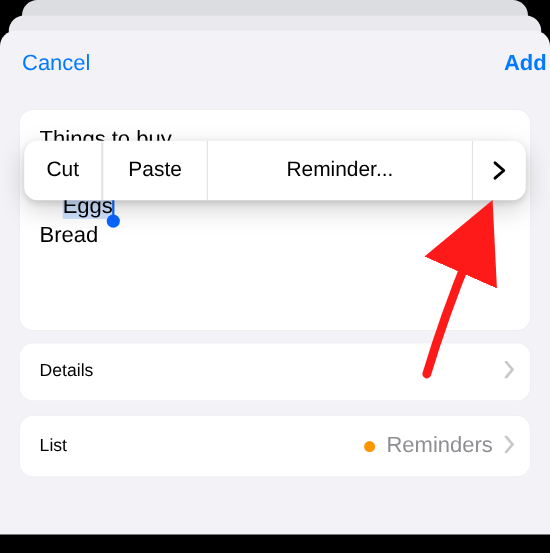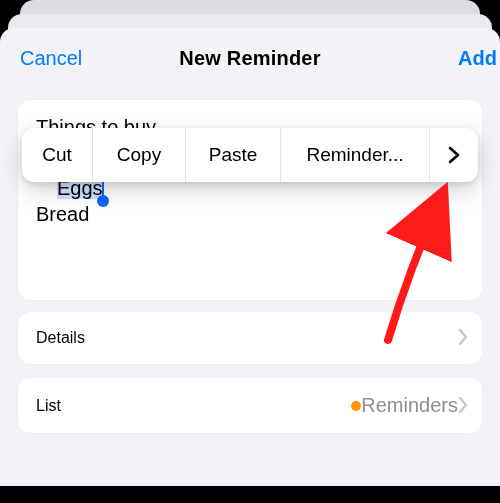--- a/index.html
+++ b/index.html
@@ -29,21 +29,21 @@
   
   .sel-wrap { position:relative; display:inline-block;padding-left:21px; }
   .sel-hl { background:#cfe2ff; }
   .caret-dot { position:absolute; width:12px; height:12px; background:#0a66ff; border-radius:50%; }
   .caret-bar { position:absolute; width:2px; background:#0a66ff; }
 
   
   .row { display:flex; align-items:center; justify-content:space-between; padding:16px 14px 16px 18px; }
   .row-card + .row-card { margin-top:14px; }
   .row-label { font-size:16px; color:#000; }
-  .row-right { display:flex; align-items:center; }
+  .row-right { display:flex; align-items:center; gap:10px; }
   .row-value { font-size:20px; color:#8e8e93; }
   .chev { color:#c7c7cc; font-size:20px; line-height:1; }
   .dot { width:10px; height:10px; border-radius:50%; background:#ff9500; display:inline-block; }
 
   
   .edit-menu {
     position:absolute; left:22px; top:128px; right:22px; height:54px;
     background:#fff; border-radius:12px;
     box-shadow: 0 8px 24px rgba(0,0,0,0.18), 0 2px 6px rgba(0,0,0,0.12);
     display:flex; align-items:stretch; overflow:hidden; z-index:5;
@@ -65,21 +65,20 @@
 <body>
 
 <div class="stage">
   <div class="back-layer1"></div>
   <div class="back-layer2"></div>
 
   <div class="sheet">
 
     <div class="nav">
       <div class="nav-left">Cancel</div>
-      <div class="nav-title">New Reminder</div>
       <div class="nav-right">Add</div>
     </div>
 
     <div class="card note-card">
       <div class="note-title">Things to buy</div>
 
       <div class="note-line">
         <span class="sel-wrap">
           <span class="caret-dot" style="left:-6px; top:-4px;"></span>
           <span class="caret-bar" style="left:-1px; top:2px; height:24px;"></span>
@@ -120,21 +119,20 @@
             </svg>
         </span>
       </div>
     </div>
 
   </div>
 
   <div class="edit-menu">
     <div class="edit-item grow-s">Cut</div>
     <div class="edit-sep"></div>
-    <div class="edit-item grow-m">Copy</div>
     <div class="edit-sep"></div>
     <div class="edit-item grow-l">Paste</div>
     <div class="edit-sep"></div>
     <div class="edit-item grow-xl">Reminder...</div>
     <div class="edit-sep"></div>
     <div class="edit-item arrow">
       <svg width="12" height="18" viewBox="0 0 12 18">
           <path d="M2 2 L10 9 L2 16" stroke="#000" stroke-width="2.6" fill="none" stroke-linecap="round" stroke-linejoin="round"></path>
         </svg>
     </div>

